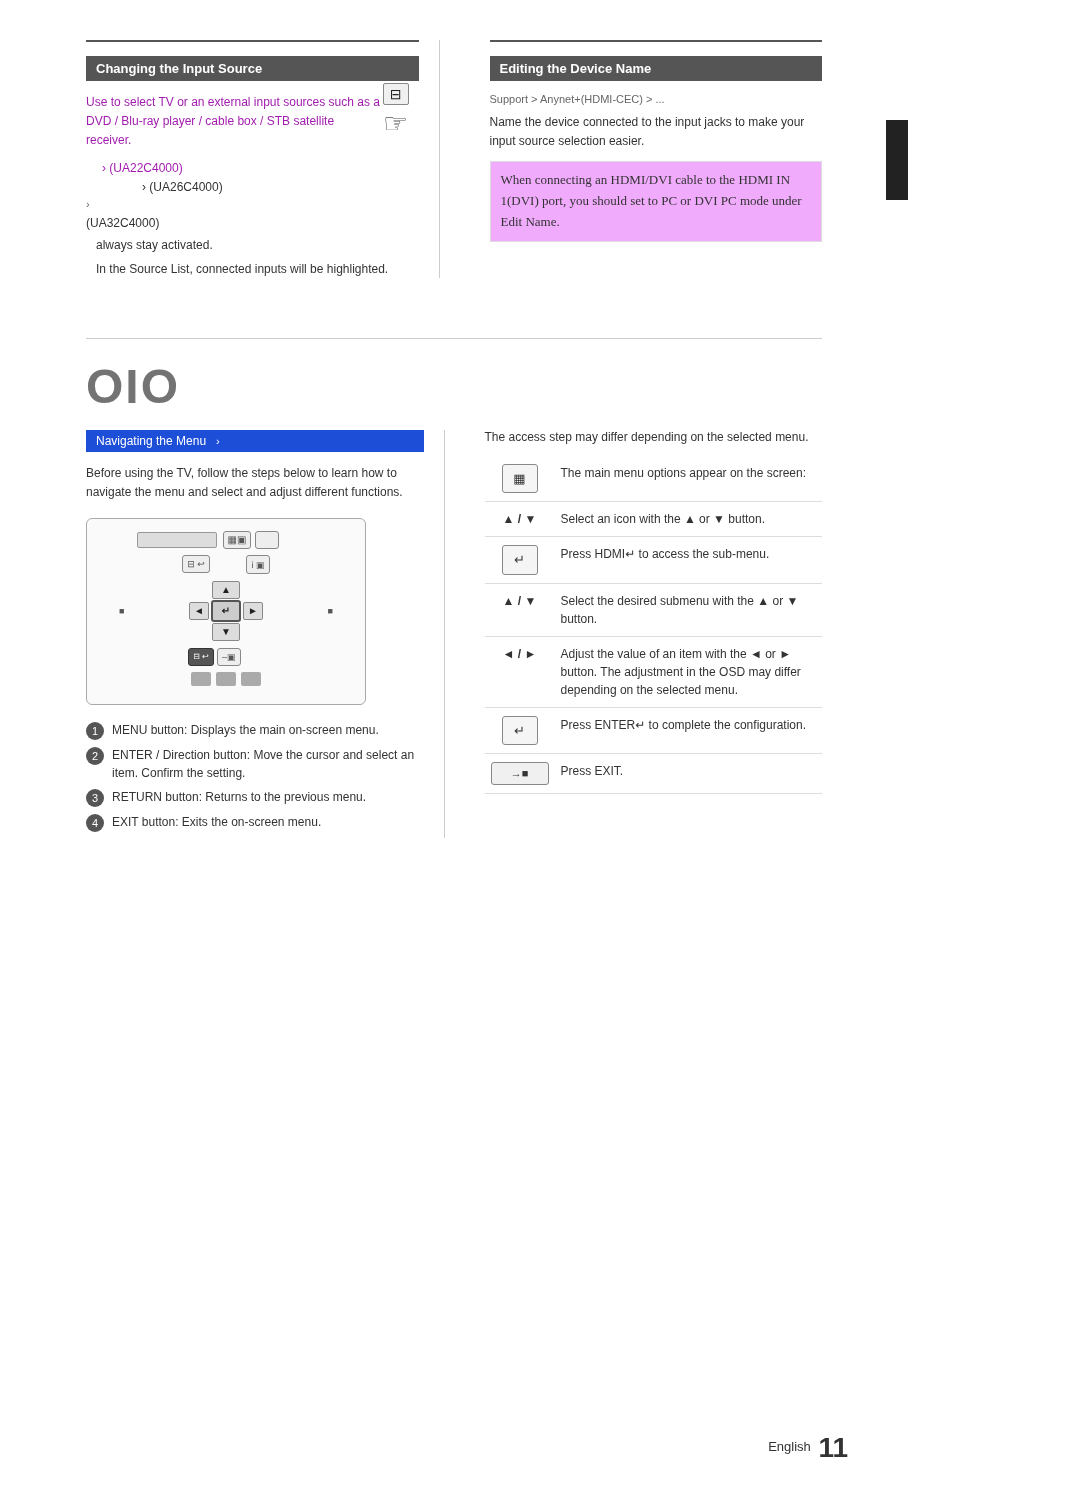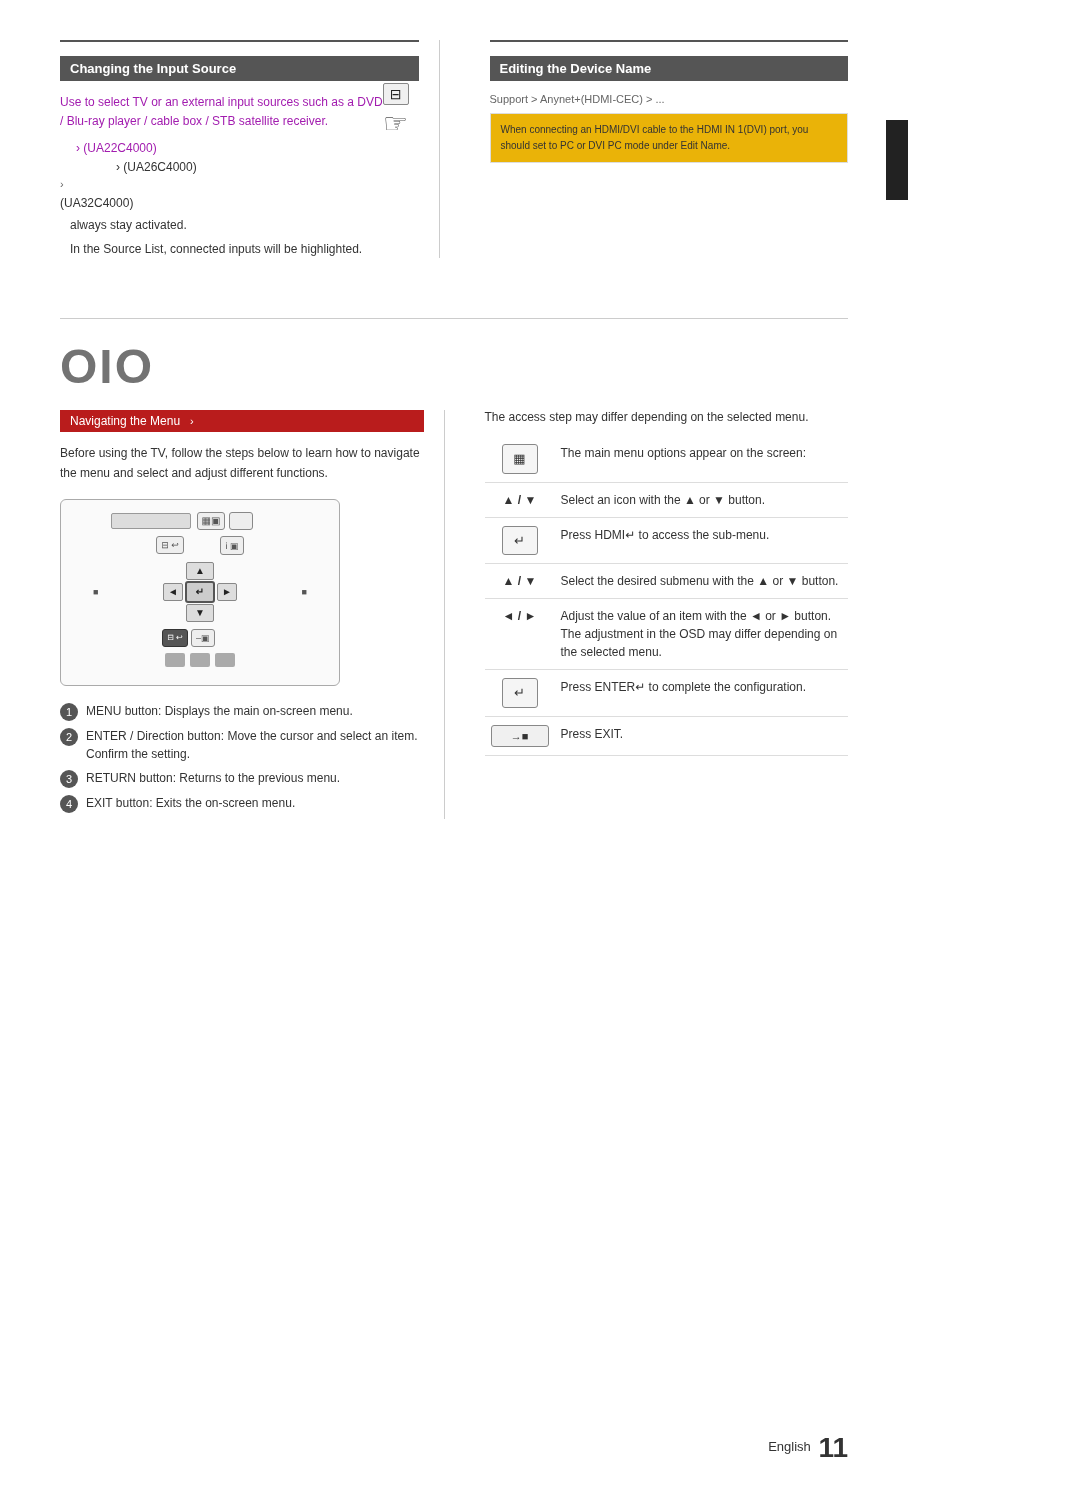--- a/index.html
+++ b/index.html
@@ -9,21 +9,21 @@
       background: #fff;
       font-family: Arial, Helvetica, sans-serif;
       font-size: 13px;
       color: #222;
       position: relative;
     }
 
     .page {
       width: 908px;
       min-height: 1494px;
-      padding: 40px 60px;
+      padding: 40px 86px;
       position: relative;
     }
 
     
     .right-tab {
       position: absolute;
       right: 0;
       top: 120px;
       width: 22px;
       height: 80px;
@@ -85,27 +85,28 @@
     }
 
     .edit-name-desc {
       font-size: 12px;
       line-height: 1.6;
       color: #333;
       margin-bottom: 10px;
     }
 
     .edit-name-note {
-      font-size: 10px;
+      font-size: 13px;
       line-height: 1.6;
       color: #333;
-      background: #eab308;
+      background: #f0abfc;
       border: 1px solid #ddd;
       padding: 8px 10px;
       margin-top: 8px;
+      font-family: Liberation Serif, serif;
     }
 
     
     .divider {
       border: none;
       border-top: 1px solid #ccc;
       margin: 20px 0;
     }
 
     
@@ -267,21 +268,21 @@
       margin-left: 4px;
     }
 
     .top-line {
       border-top: 2px solid #555;
       padding-top: 8px;
       margin-bottom: 6px;
     }
 
     .bottom-nav-header {
-      background: #b91c1c;
+      background: #1d4ed8;
       color: #fff;
       padding: 4px 10px;
       font-size: 12px;
       margin-bottom: 12px;
       display: flex;
       align-items: center;
       gap: 10px;
     }
   </style>
 </head>
@@ -327,20 +328,21 @@
     <div class="right-col">
       <div class="top-line"></div>
       <div class="section-header">
         <span>Editing the Device Name</span>
       </div>
 
       <div style="font-size:11px; color:#666; margin-bottom:8px;">
         <span>Support &gt; Anynet+(HDMI-CEC) &gt; ...</span>
       </div>
 
+      <p class="edit-name-desc">Name the device connected to the input jacks to make your input source selection easier.</p>
 
       <div class="edit-name-note">
         <span>When connecting an HDMI/DVI cable to the HDMI IN 1(DVI) port, you should set to PC or DVI PC mode under Edit Name.</span>
       </div>
     </div>
 
   </div>
 
   <hr class="divider">
 

